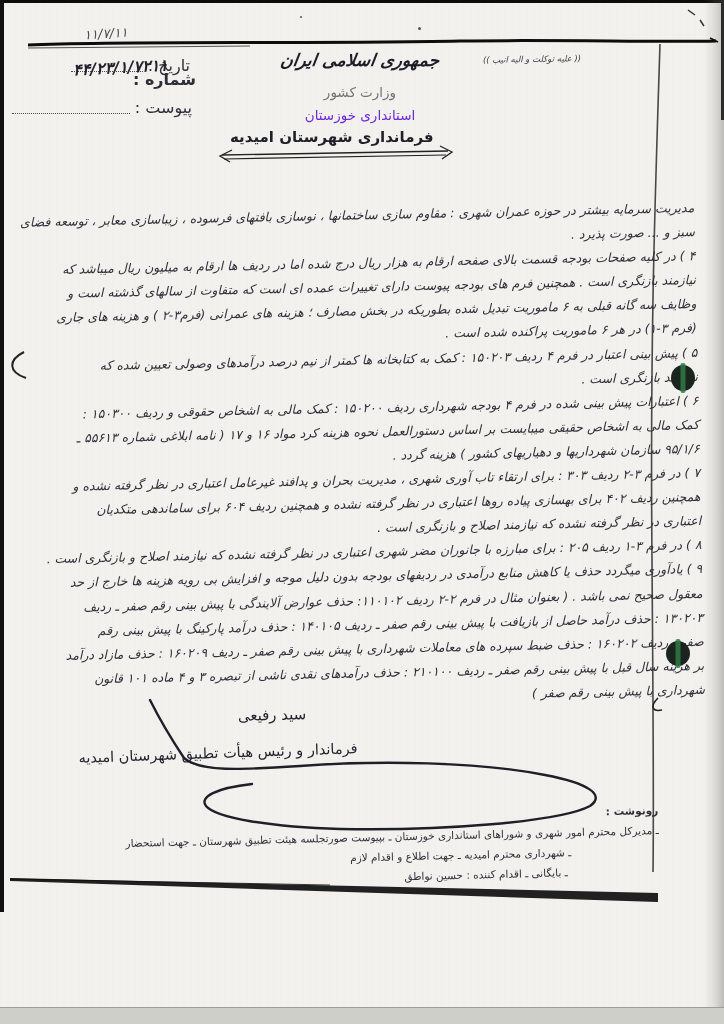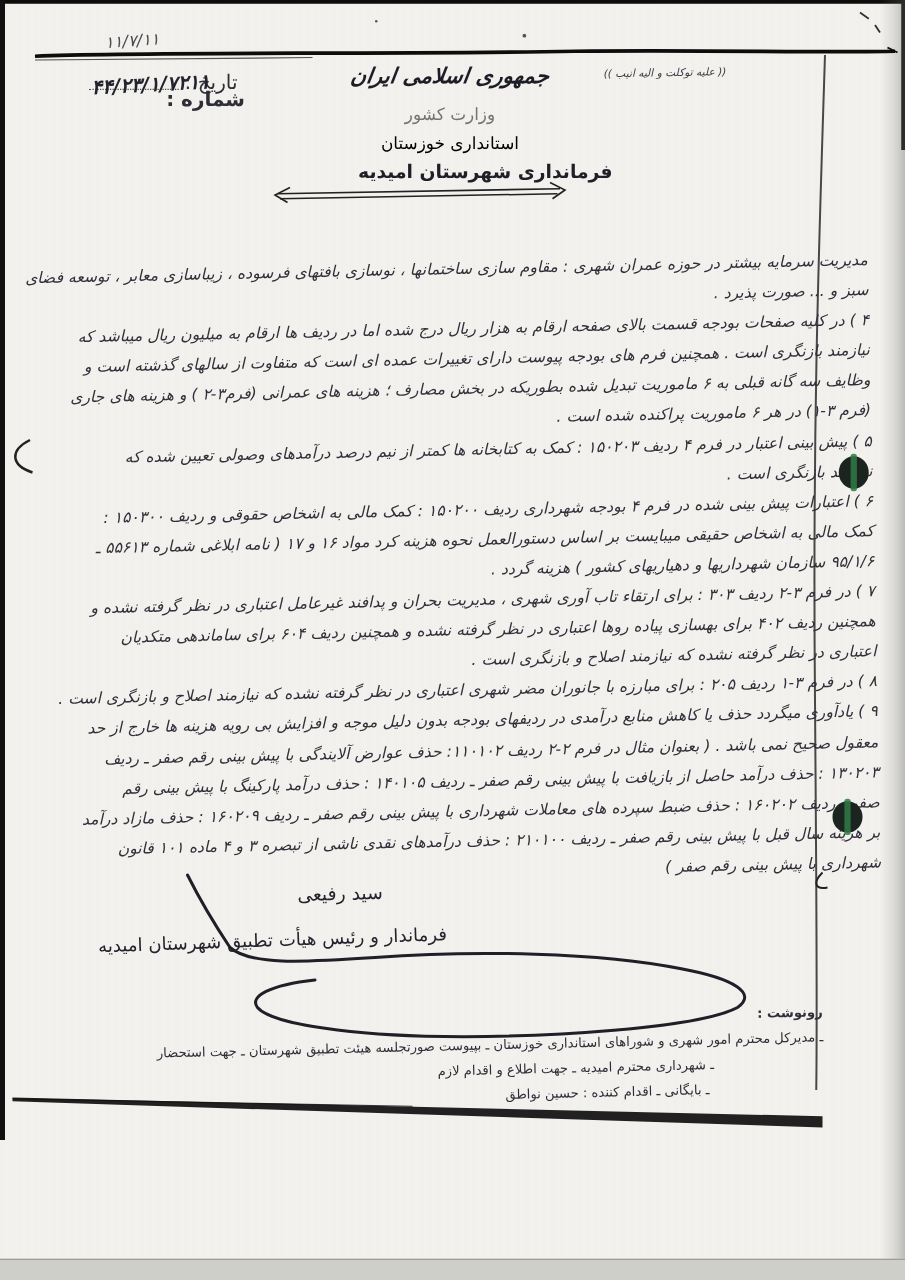--- a/index.html
+++ b/index.html
@@ -28,22 +28,22 @@
   .f-date-val{position:absolute;right:596px;top:26px;font-size:13px;letter-spacing:2px;transform:rotate(-4deg);opacity:.8;}
   .f-num{position:absolute;right:528px;top:70px;white-space:nowrap;font-weight:bold;}
   .f-num-val{position:absolute;right:556px;top:58px;font-size:16px;font-weight:bold;letter-spacing:1px;transform:rotate(-3deg);}
   .f-att{position:absolute;right:532px;top:98px;white-space:nowrap;}
   
   .hdr{position:absolute;top:0;left:0;width:724px;}
   .emblem{position:absolute;top:50px;left:240px;width:240px;text-align:center;
     font-family:"DejaVu Serif","Liberation Serif",serif;font-style:italic;font-weight:bold;font-size:17px;color:#1d1d26;
     transform:skewX(-8deg);}
   .ministry{position:absolute;top:84px;left:260px;width:200px;text-align:center;font-size:13.5px;color:#737373;}
-  .province{position:absolute;top:107px;left:250px;width:220px;text-align:center;font-size:13.5px;color:#000000;}
-  .office{position:absolute;top:128px;left:230px;width:260px;text-align:right;font-size:15px;font-weight:bold;color:#1f1f28;}
+  .province{position:absolute;top:107px;left:250px;width:220px;text-align:center;font-size:13.5px;color:#6d28d9;}
+  .office{position:absolute;top:128px;left:230px;width:260px;text-align:left;font-size:15px;font-weight:bold;color:#1f1f28;}
   .slogan{position:absolute;top:54px;left:452px;width:160px;text-align:center;font-size:8.5px;font-style:italic;color:#3c3c46;transform:rotate(-1deg);}
   
   .body-block{position:absolute;top:196px;right:30px;width:682px;transform:rotate(-1.25deg);transform-origin:top right;}
   .bline{white-space:nowrap;text-align:right;direction:rtl;font-size:12.5px;font-style:italic;
     height:24.1px;line-height:24.1px;color:#30303a;letter-spacing:.1px;}
   
   .sig-name{position:absolute;top:706px;left:212px;width:120px;text-align:center;font-size:15px;color:#23232d;transform:rotate(-1.5deg);}
   .sig-title{position:absolute;top:745px;left:40px;width:356px;text-align:center;font-size:14.5px;color:#23232d;transform:rotate(-2deg);letter-spacing:.5px;}
   
   .cc{position:absolute;top:804px;right:66px;width:600px;transform:rotate(-1.4deg);transform-origin:top right;font-size:10.5px;color:#2f2f39;}
@@ -76,20 +76,24 @@
   </div>
 
   <div class="f-date-val hand">۱۱/۷/۱۱</div>
   <div class="f-date">
     <span class="label">تاریخ :</span>
     <span class="dotted" style="width:72px;height:10px;"></span>
   </div>
   <div class="f-num-val hand">۴۴/۲۳/۱/۷۲۱۱</div>
   <div class="f-num">
     <span class="label">شماره :</span>
+  </div>
+  <div class="f-att">
+    <span class="label">پیوست :</span>
+    <span class="dotted" style="width:118px;height:10px;"></span>
   </div>
 
   <svg class="overlay" width="724" height="1024" viewBox="0 0 724 1024">
 
     <path d="M28,45 C120,41 300,44 460,41 C560,39.5 660,42.5 716,41" stroke="#0d0d0d" stroke-width="3" fill="none"></path>
     <path d="M28,48 L250,46" stroke="#0d0d0d" stroke-width="1" fill="none" opacity=".7"></path>
     <path d="M710,38 l8,4" stroke="#0d0d0d" stroke-width="1.5" fill="none"></path>
 
     <path d="M660,44 C655,200 650,340 652,560 C653,700 654,800 653,872" stroke="#2a2a2a" stroke-width="1.6" fill="none" opacity=".85"></path>
 

